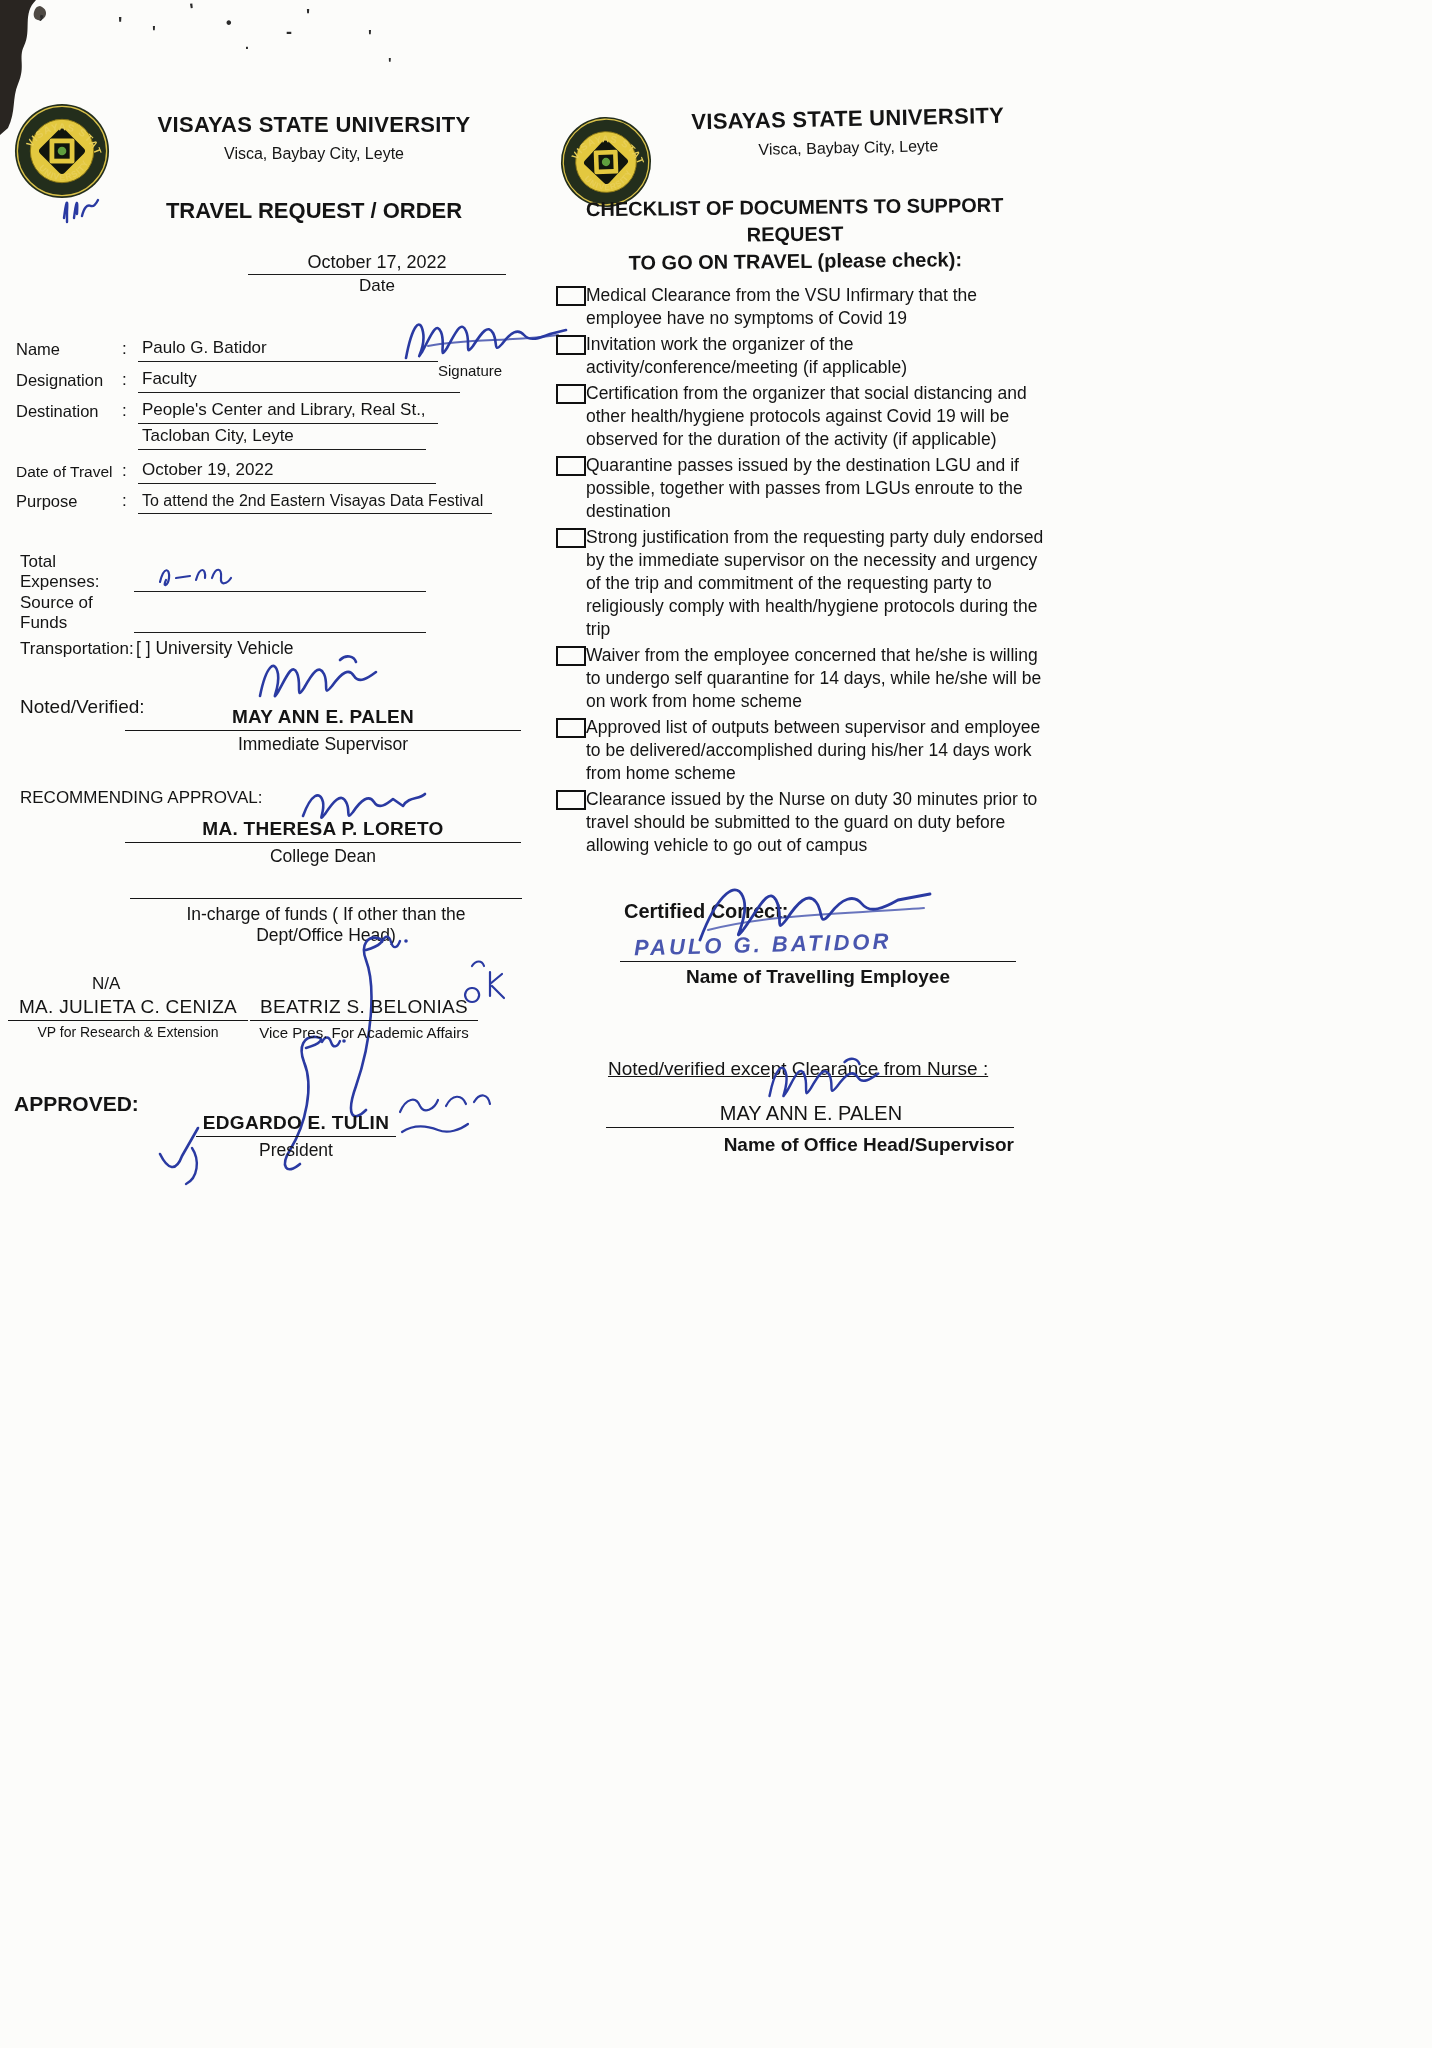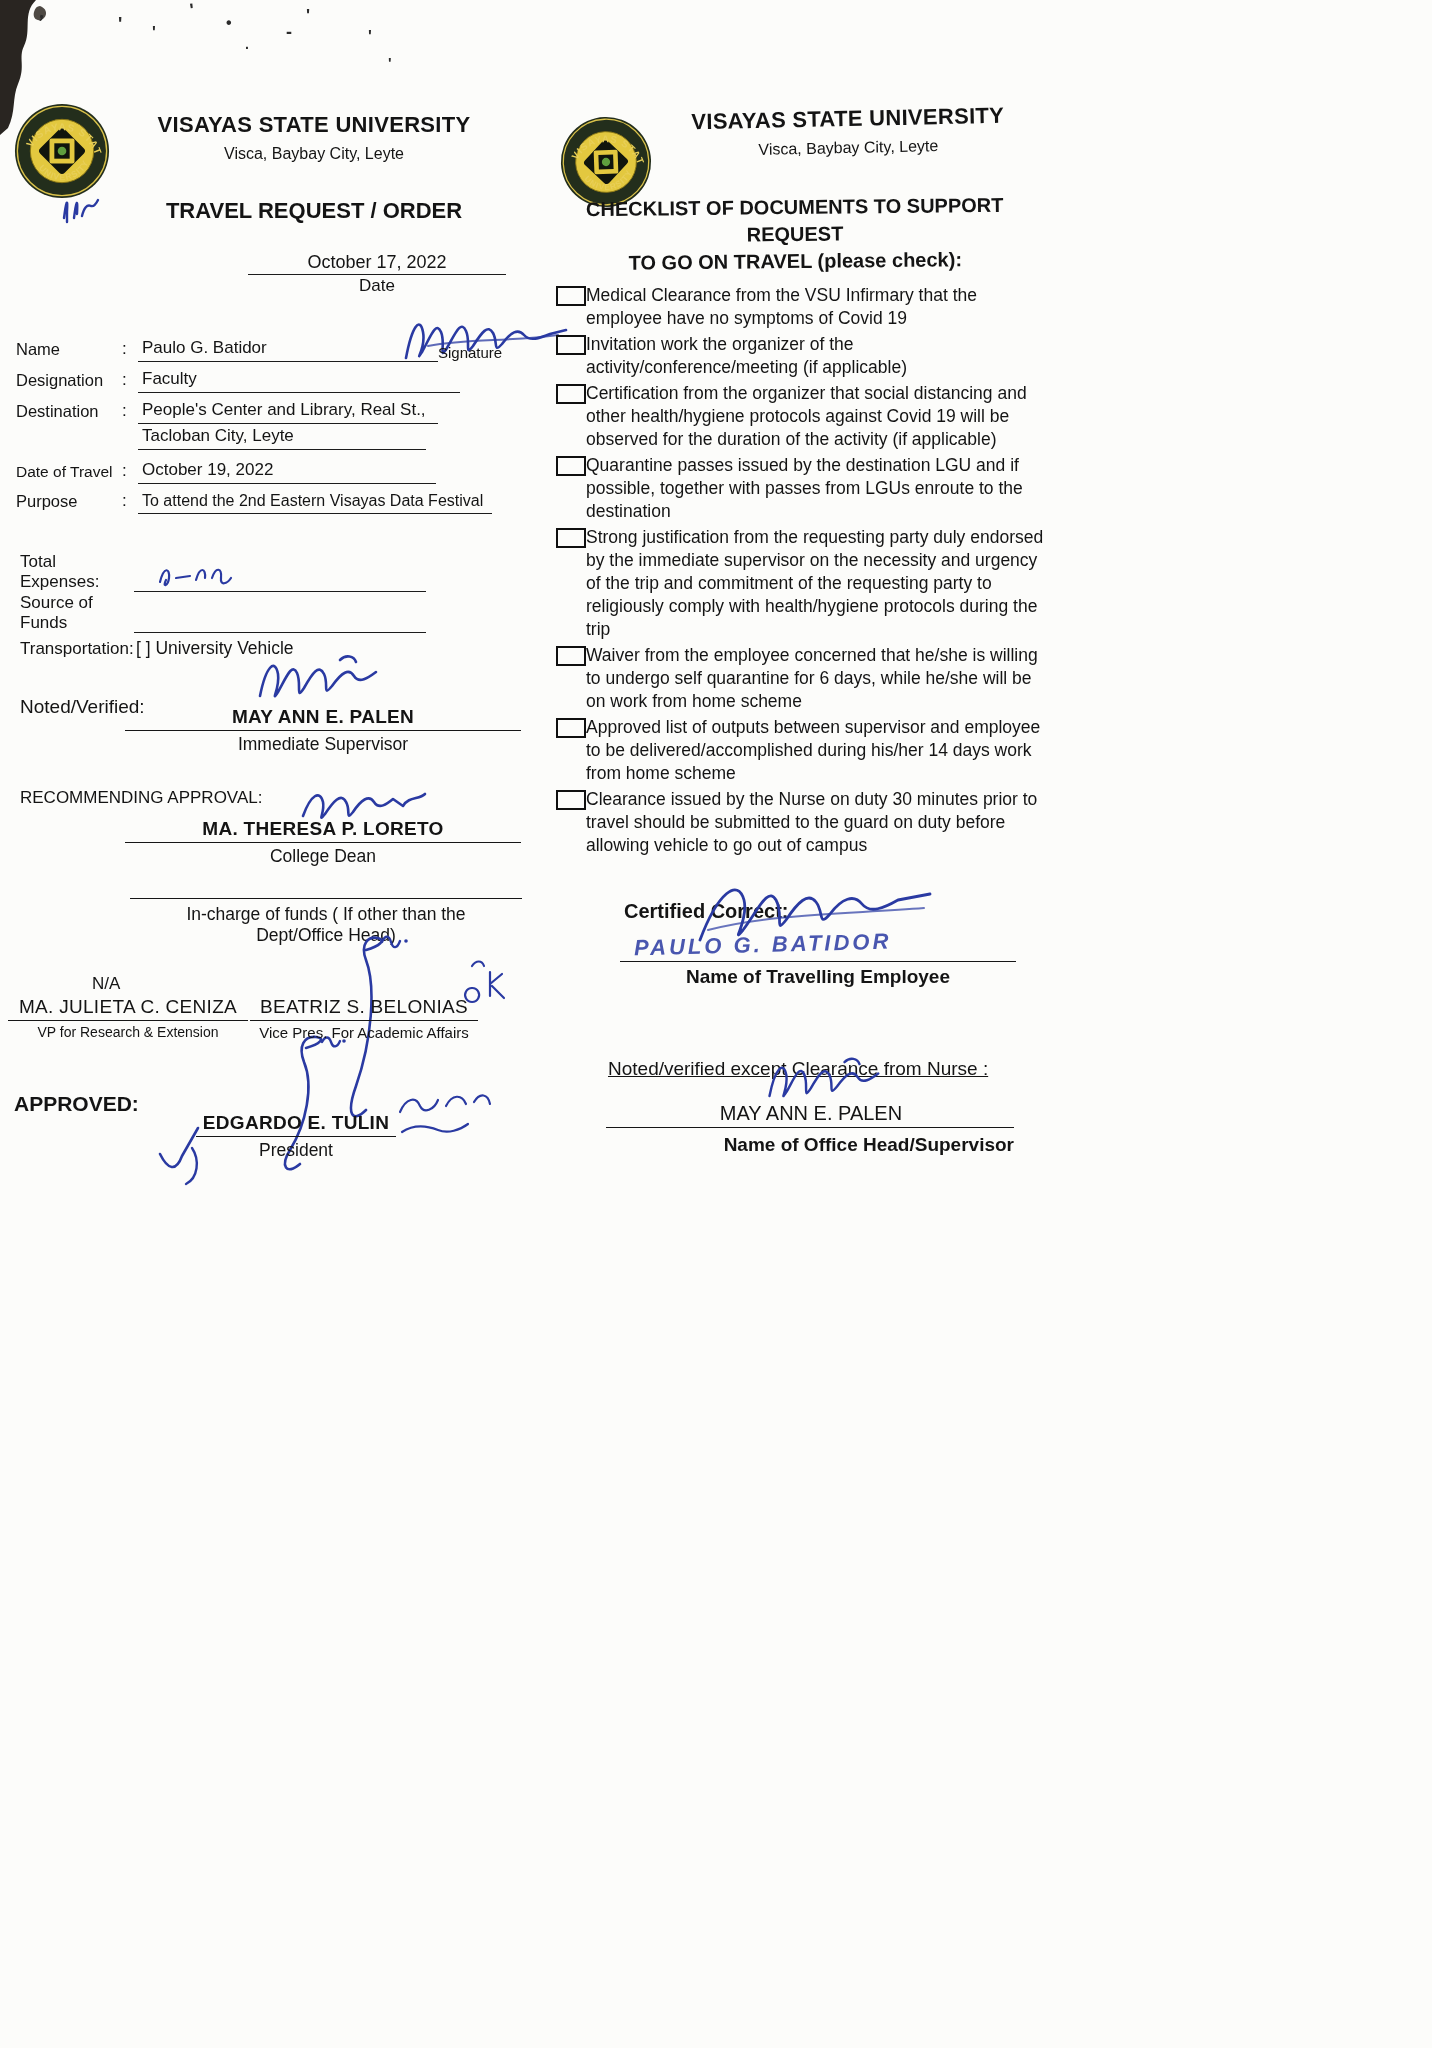--- a/index.html
+++ b/index.html
@@ -118,21 +118,21 @@
       <span class="flab">Purpose</span>
       <span class="fcol"></span>
       <span class="fval" style="width:354px;font-size:16px">To attend the 2nd Eastern Visayas Data Festival</span>
     </div>
   </div>
 
   <svg class="abs" style="left:398px;top:308px" width="175" height="66" viewBox="0 0 175 66">
     <path class="ink" stroke-width="2.6" d="M8 50 C14 18 22 8 25 24 C28 40 16 56 24 44 C32 30 38 12 43 24 C48 36 40 54 49 40 C58 24 63 12 68 23 C73 34 66 50 75 38 C84 24 90 16 95 25 C100 34 95 46 104 36 C113 24 120 20 126 27 C132 34 142 30 152 26 L168 22"></path>
     <path class="ink" stroke-width="2" opacity=".75" d="M30 38 C70 30 110 34 160 27"></path>
   </svg>
-  <div class="abs" style="left:438px;top:344px;font-size:15px">Signature</div>
+  <div class="abs" style="left:438px;top:362px;font-size:15px">Signature</div>
 
   <div class="abs" style="left:20px;top:552px;width:480px">
     <div class="erow">
       <span class="elab">Total Expenses:</span>
       <span class="eline" style="width:292px"></span>
     </div>
     <div class="erow">
       <span class="elab">Source of Funds</span>
       <span class="eline" style="width:292px"></span>
     </div>
@@ -256,21 +256,21 @@
     <div class="chk-row">
       <span class="chk-box"></span>
       <span class="chk-text">Quarantine passes issued by the destination LGU and if possible, together with passes from LGUs enroute to the destination</span>
     </div>
     <div class="chk-row">
       <span class="chk-box"></span>
       <span class="chk-text">Strong justification from the requesting party duly endorsed by the immediate supervisor on the necessity and urgency of the trip and commitment of the requesting party to religiously comply with health/hygiene protocols during the trip</span>
     </div>
     <div class="chk-row">
       <span class="chk-box"></span>
-      <span class="chk-text">Waiver from the employee concerned that he/she is willing to undergo self quarantine for 6 days, while he/she will be on work from home scheme</span>
+      <span class="chk-text">Waiver from the employee concerned that he/she is willing to undergo self quarantine for 14 days, while he/she will be on work from home scheme</span>
     </div>
     <div class="chk-row">
       <span class="chk-box"></span>
       <span class="chk-text">Approved list of outputs between supervisor and employee to be delivered/accomplished during his/her 14 days work from home scheme</span>
     </div>
     <div class="chk-row">
       <span class="chk-box"></span>
       <span class="chk-text">Clearance issued by the Nurse on duty 30 minutes prior to travel should be submitted to the guard on duty before allowing vehicle to go out of campus</span>
     </div>
   </div>

